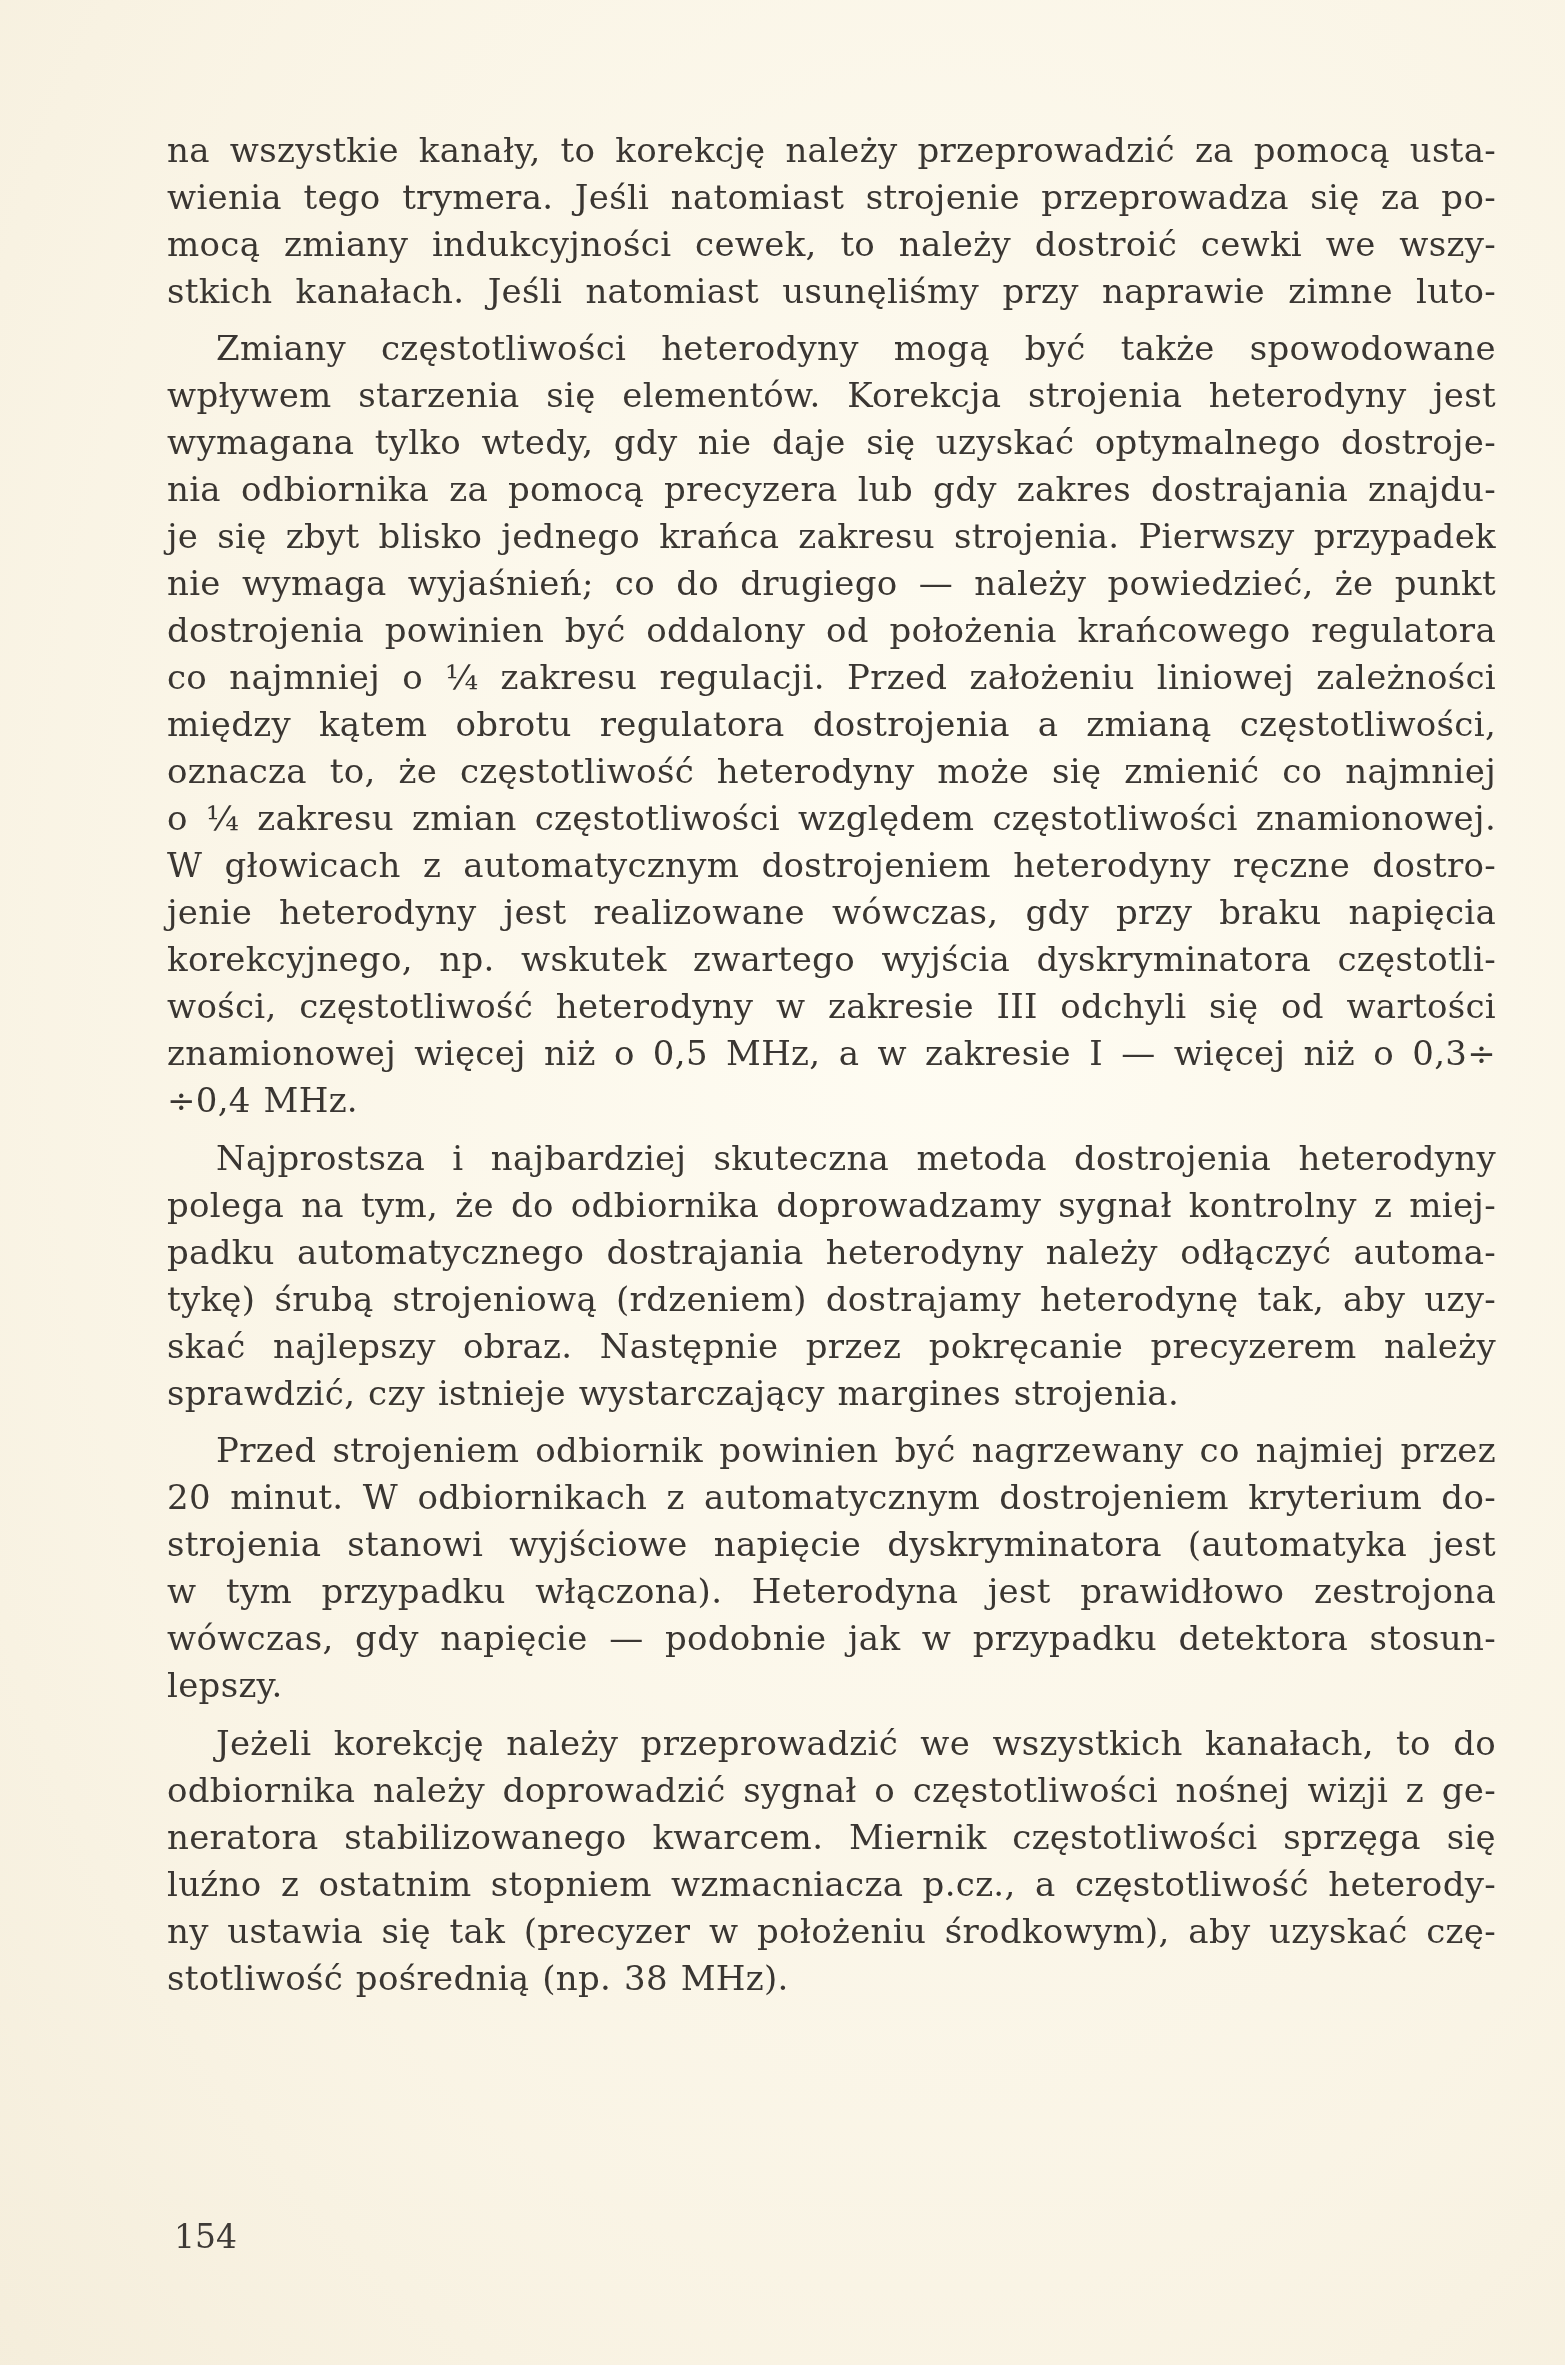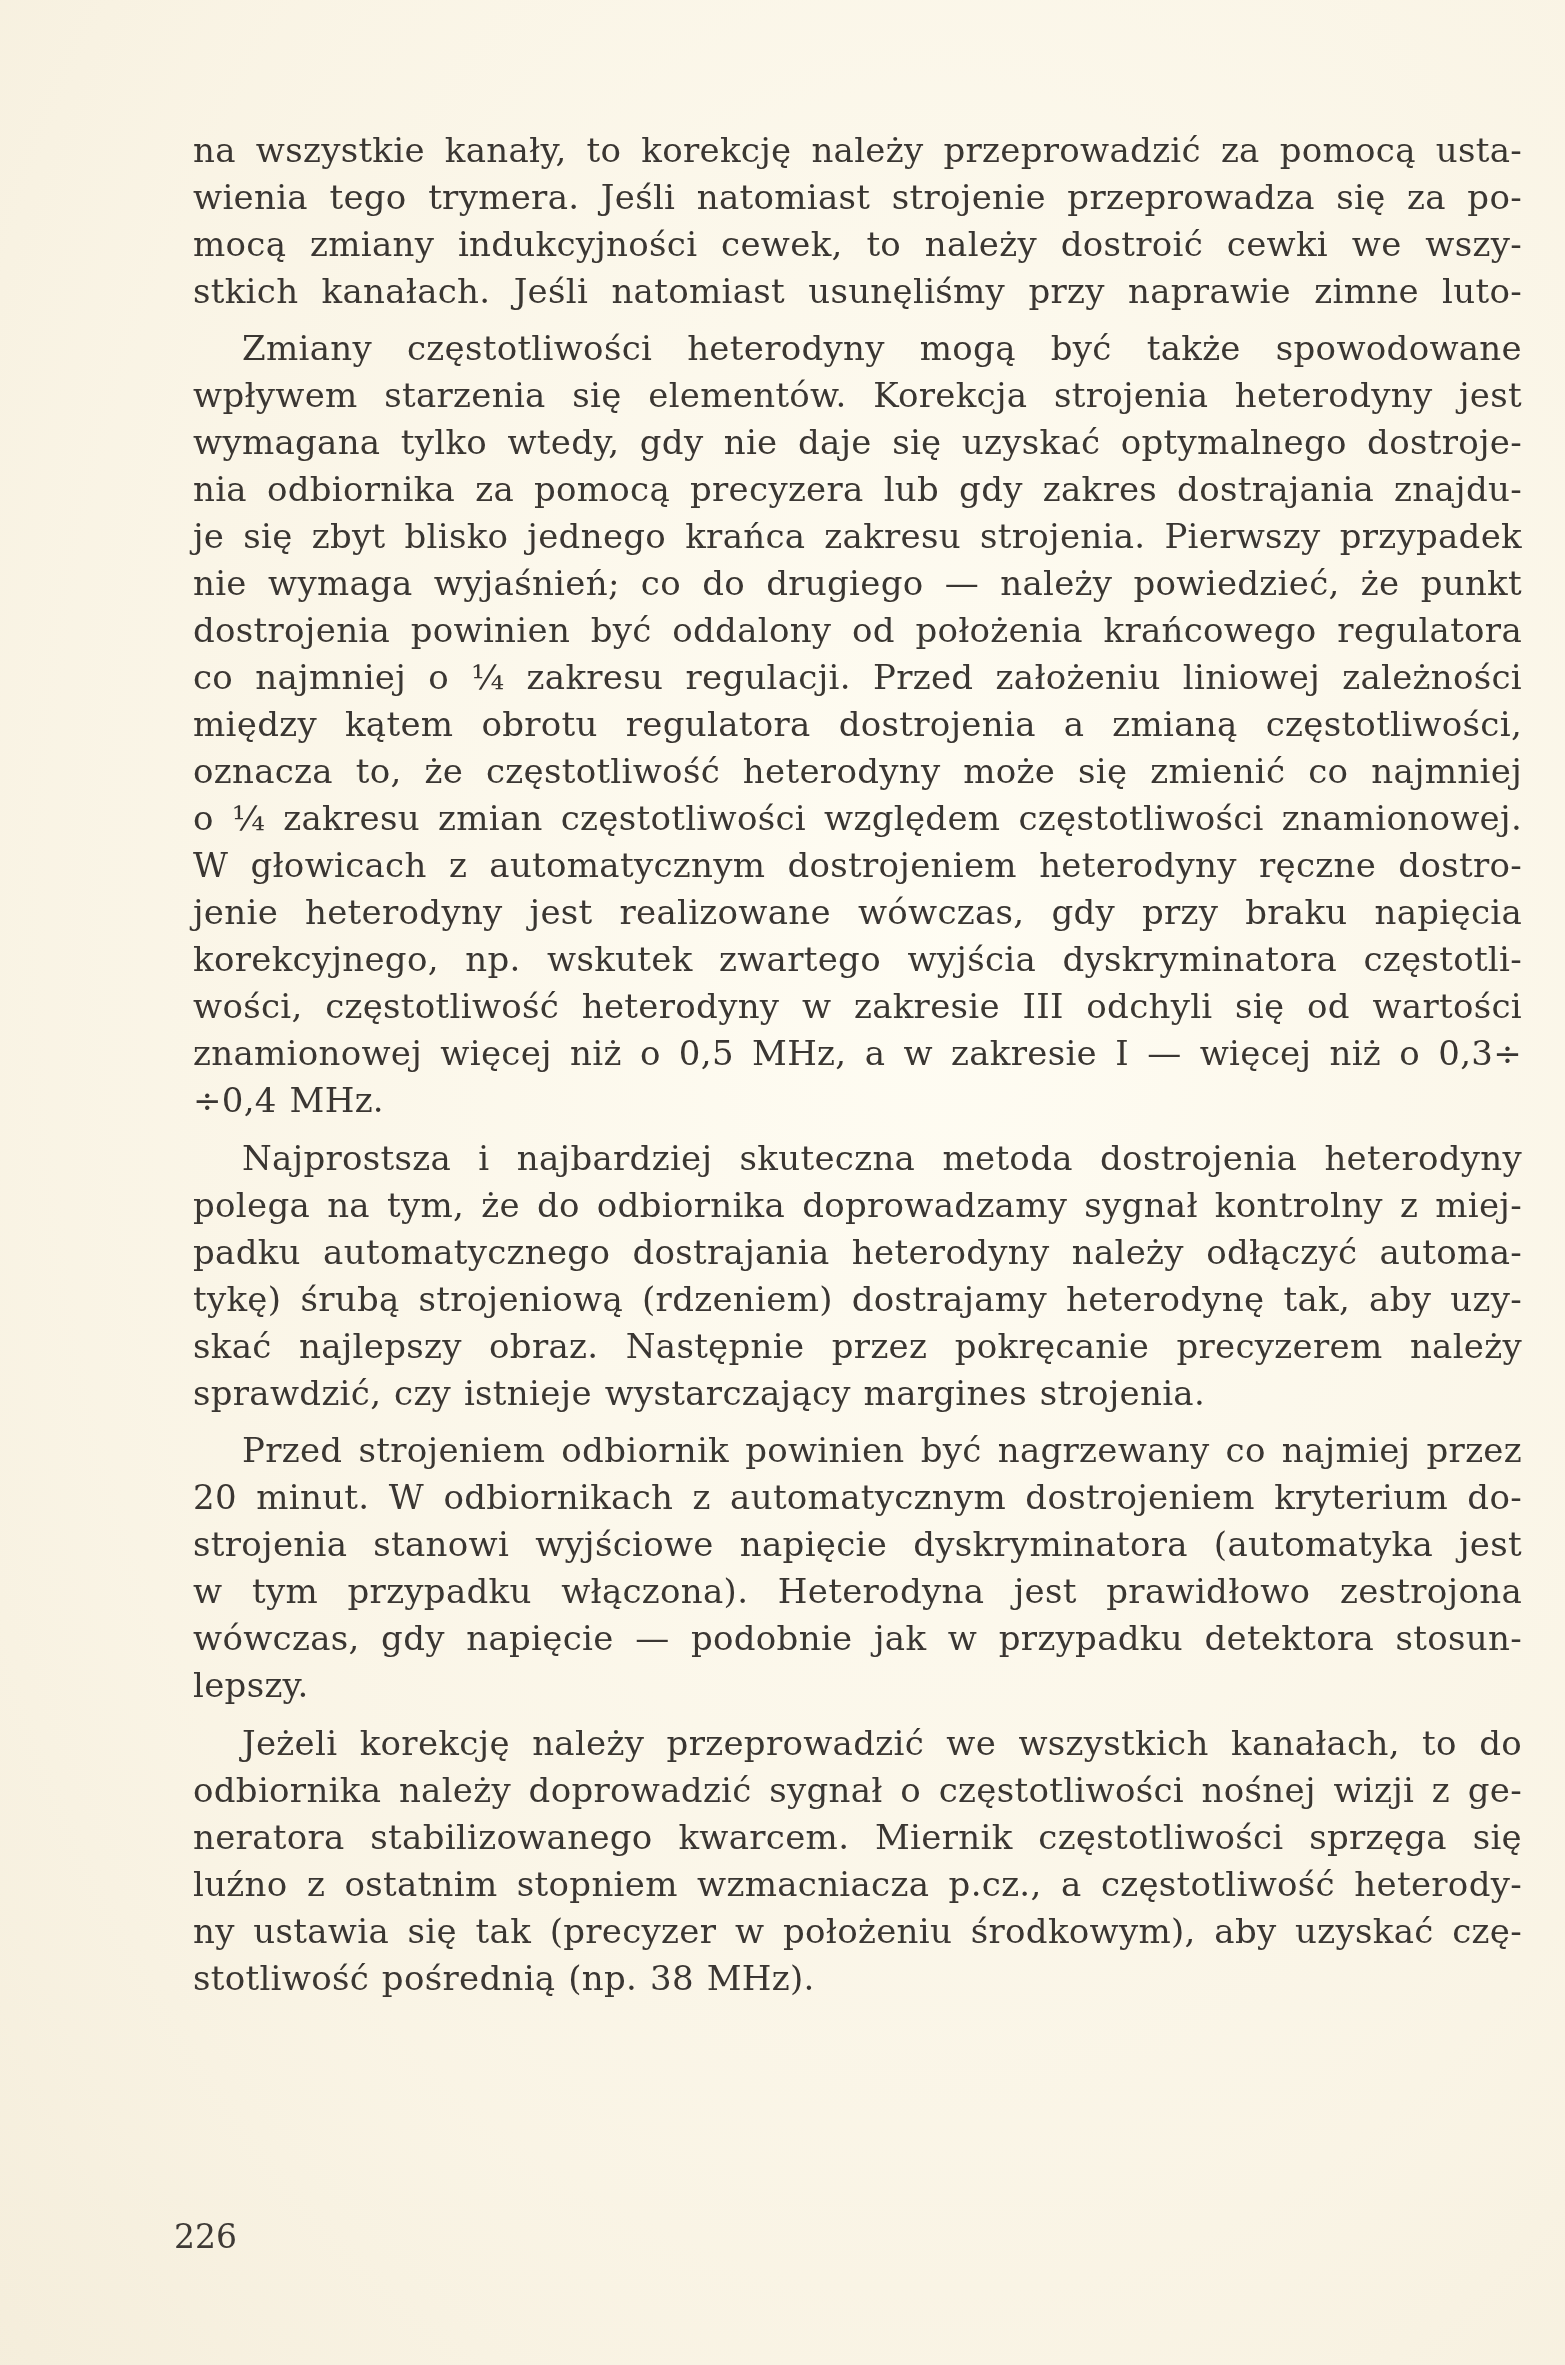--- a/index.html
+++ b/index.html
@@ -26,21 +26,20 @@
     .text-block {
       position: absolute;
       left: 167px;
       top: 127px;
       width: 1329px;
       font-family: "DejaVu Serif", "Liberation Serif", serif;
       font-size: 34px;
       color: #3a3632;
       letter-spacing: 0.3px;
       word-spacing: 1.7px;
-      margin-left: 26px;
     }
     .line {
       display: block;
       white-space: nowrap;
       text-align: justify;
       text-align-last: justify;
       height: 47px;
       line-height: 47px;
     }
     .line.last {
@@ -113,15 +112,15 @@
       <div class="para-gap"></div>
       <div>
         <span class="line indent">Jeżeli korekcję należy przeprowadzić we wszystkich kanałach, to do</span>
         <span class="line">odbiornika należy doprowadzić sygnał o częstotliwości nośnej wizji z ge-</span>
         <span class="line">neratora stabilizowanego kwarcem. Miernik częstotliwości sprzęga się</span>
         <span class="line">luźno z ostatnim stopniem wzmacniacza p.cz., a częstotliwość heterody-</span>
         <span class="line">ny ustawia się tak (precyzer w położeniu środkowym), aby uzyskać czę-</span>
         <span class="line last">stotliwość pośrednią (np. 38 MHz).</span>
       </div>
     </div>
-  <div class="page-number">226</div>
+  <div class="page-number">154</div>
 </div>
 
 
 </body></html>

